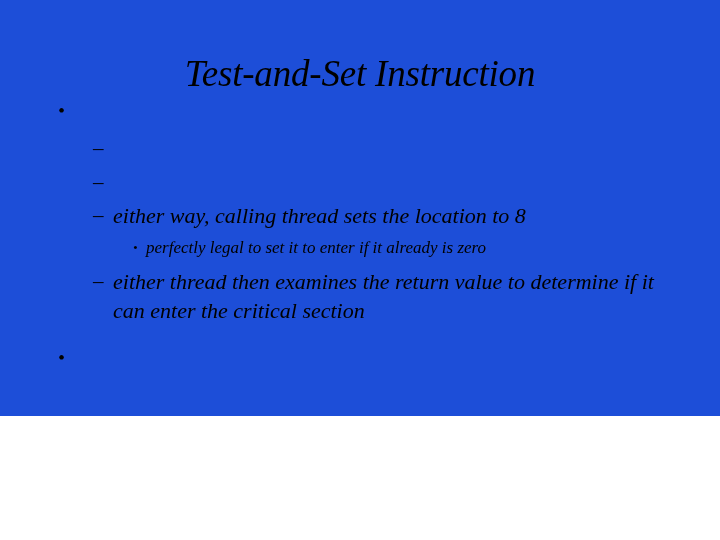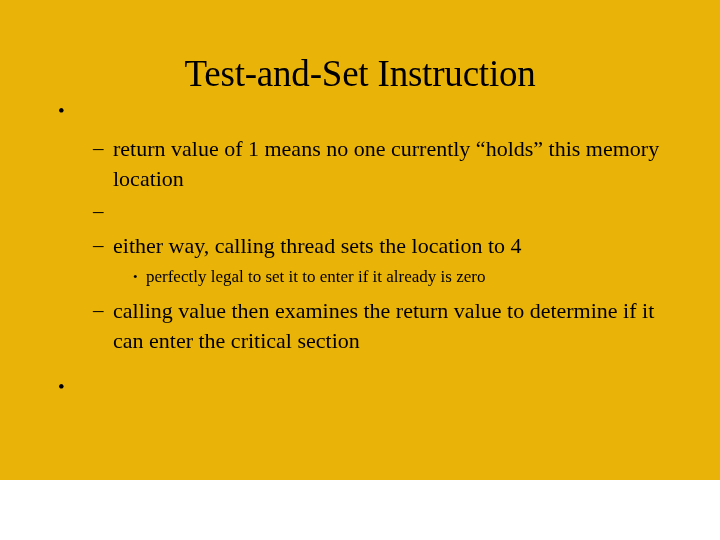--- a/index.html
+++ b/index.html
@@ -11,22 +11,23 @@
     width: 720px;
     height: 540px;
     overflow: hidden;
     font-family: "Liberation Serif", "DejaVu Serif", serif;
     color: #000000;
   }
 
   .slide {
     position: relative;
     width: 720px;
-    height: 480px;
-    background: #eab308;
+    height: 416px;
+    background: #1d4ed8;
+    font-style: italic;
   }
 
   
   .slide-title {
     position: absolute;
     left: 0;
     top: 27px;
     width: 720px;
     text-align: center;
     font-size: 37px;
@@ -124,48 +125,47 @@
   <div class="slide-body">
 
     <div class="bullet-row lvl1">
       <span class="bullet-mark">•</span>
     </div>
 
     <div class="gap-md"></div>
 
     <div class="bullet-row lvl2">
       <span class="bullet-mark">–</span>
-      <span class="bullet-text">return value of 1 means no one currently “holds” this memory location</span>
     </div>
 
     <div class="gap-sm"></div>
 
     <div class="bullet-row lvl2">
       <span class="bullet-mark">–</span>
     </div>
 
     <div class="gap-sm"></div>
 
     <div class="bullet-row lvl2">
       <span class="bullet-mark">–</span>
-      <span class="bullet-text">either way, calling thread sets the location to 4</span>
+      <span class="bullet-text">either way, calling thread sets the location to 8</span>
     </div>
 
     <div class="gap-sm"></div>
 
     <div class="bullet-row lvl3">
       <span class="bullet-mark">•</span>
       <span class="bullet-text">perfectly legal to set it to enter if it already is zero</span>
     </div>
 
     <div class="gap-md"></div>
 
     <div class="bullet-row lvl2">
       <span class="bullet-mark">–</span>
-      <span class="bullet-text">calling value then examines the return value to determine if it can enter the critical section</span>
+      <span class="bullet-text">either thread then examines the return value to determine if it can enter the critical section</span>
     </div>
 
     <div class="gap-lg"></div>
 
     <div class="bullet-row lvl1">
       <span class="bullet-mark">•</span>
     </div>
 
   </div>
 </div>

